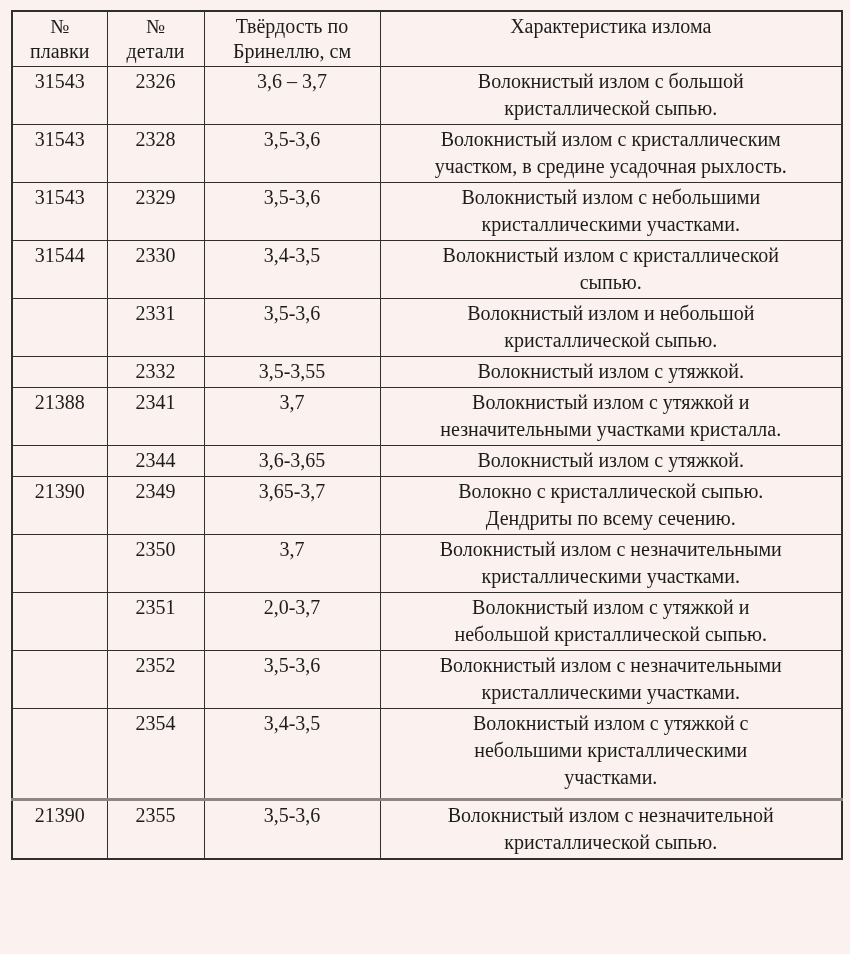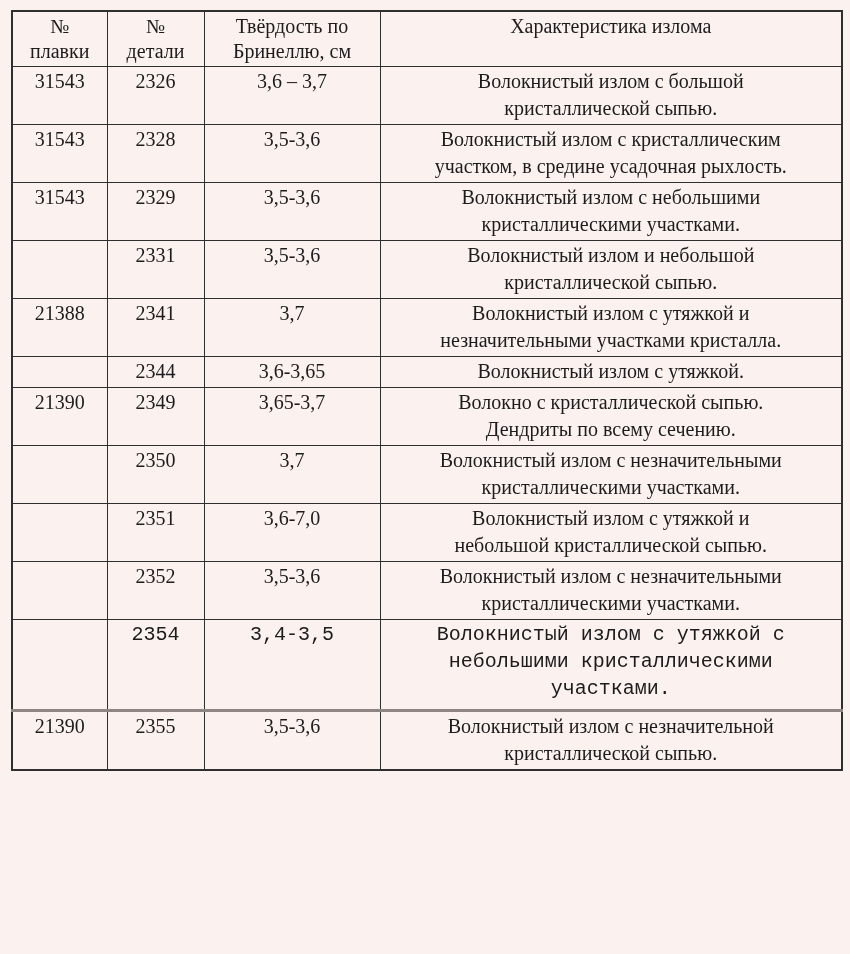--- a/index.html
+++ b/index.html
@@ -38,21 +38,21 @@
     line-height: 27px;
     white-space: pre-line;
     font-weight: normal;
     overflow: hidden;
   }
   thead th {
     line-height: 25px;
     height: 50px;
     padding-top: 2px;
   }
-  tr.row-tall td { height: 86px; font-family: Liberation Mono, monospace; }
+  tr.row-tall td { height: 86px; }
   tr.thick-top td { border-top: 3.5px solid #8e8683; }
 </style>
 </head>
 <body>
 
 <div class="page">
   <table class="data-table">
     <colgroup>
       <col class="c-melt">
         <col class="c-part">
@@ -86,25 +86,38 @@
 участком, в средине усадочная рыхлость.</td>
       </tr>
       <tr>
         <td>31543</td>
         <td>2329</td>
         <td>3,5-3,6</td>
         <td>Волокнистый излом с небольшими
 кристаллическими участками.</td>
       </tr>
       <tr>
+        <td>31544</td>
+        <td>2330</td>
+        <td>3,4-3,5</td>
+        <td>Волокнистый излом с кристаллической
+сыпью.</td>
+      </tr>
+      <tr>
         <td></td>
         <td>2331</td>
         <td>3,5-3,6</td>
         <td>Волокнистый излом и небольшой
 кристаллической сыпью.</td>
+      </tr>
+      <tr>
+        <td></td>
+        <td>2332</td>
+        <td>3,5-3,55</td>
+        <td>Волокнистый излом с утяжкой.</td>
       </tr>
       <tr>
         <td>21388</td>
         <td>2341</td>
         <td>3,7</td>
         <td>Волокнистый излом с утяжкой и
 незначительными участками кристалла.</td>
       </tr>
       <tr>
         <td></td>
@@ -122,21 +135,21 @@
       <tr>
         <td></td>
         <td>2350</td>
         <td>3,7</td>
         <td>Волокнистый излом с незначительными
 кристаллическими участками.</td>
       </tr>
       <tr>
         <td></td>
         <td>2351</td>
-        <td>3,6-7,0</td>
+        <td>2,0-3,7</td>
         <td>Волокнистый излом с утяжкой и
 небольшой кристаллической сыпью.</td>
       </tr>
       <tr>
         <td></td>
         <td>2352</td>
         <td>3,5-3,6</td>
         <td>Волокнистый излом с незначительными
 кристаллическими участками.</td>
       </tr>

